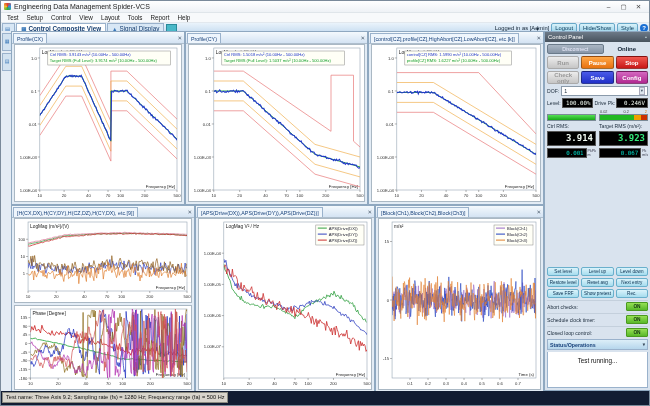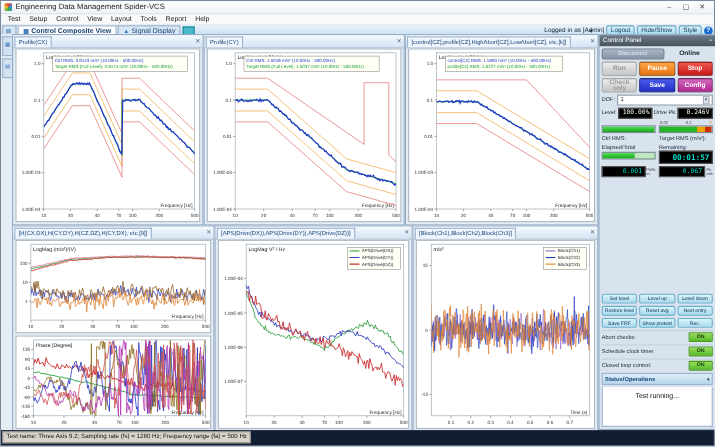--- a/index.html
+++ b/index.html
@@ -550,30 +550,22 @@
           <div class="meter">
               <div class="meter-fill-drive"></div>
             </div>
         </div>
       </div>
       <div class="two-col">
         <div><span class="lab">Ctrl RMS:</span></div>
         <div><span class="lab">Target RMS (m/s²):</span></div>
       </div>
       <div class="two-col">
-        <div>
-          <span class="lab">Elapsed/Total</span>
-          <div class="prog">
-              <div class="prog-fill"></div>
-            </div>
-        </div>
-        <div>
-          <span class="lab">Remaining:</span>
-          <div class="lcd lcd-time lcd-cyan">00:01:57</div>
-        </div>
+        <div class="lcd lcd-big lcd-white">3.914</div>
+        <div class="lcd lcd-big lcd-green">3.923</div>
       </div>
       <div class="aux-row">
         <div class="aux-grp">
           <span class="lcd lcd-sm lcd-cyan">0.001</span>
           <span class="aux-units">
             <span>PkPk</span><br>
             <span>m</span>
           </span>
         </div>
         <div class="aux-grp">

